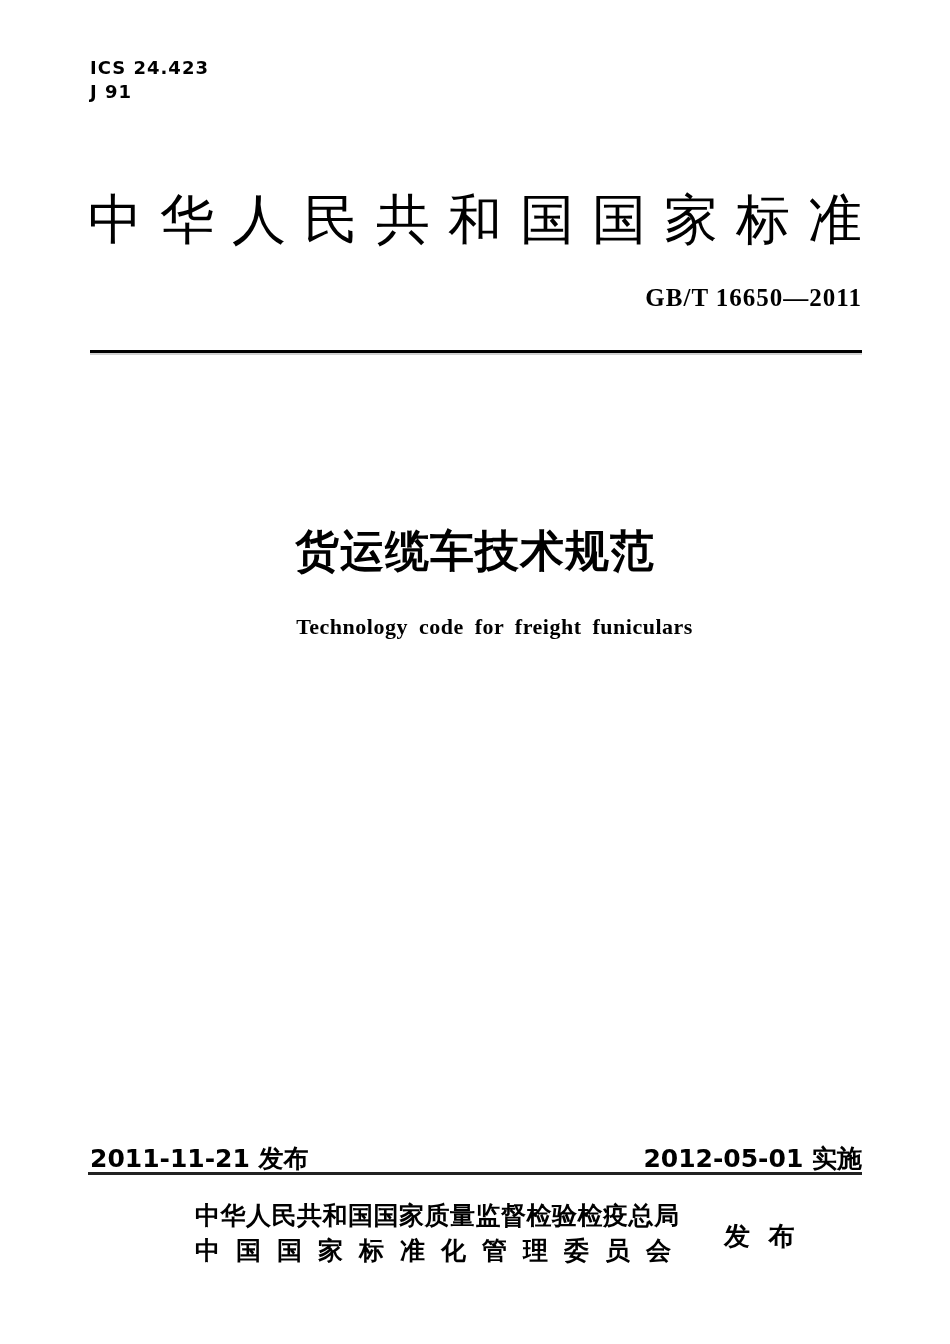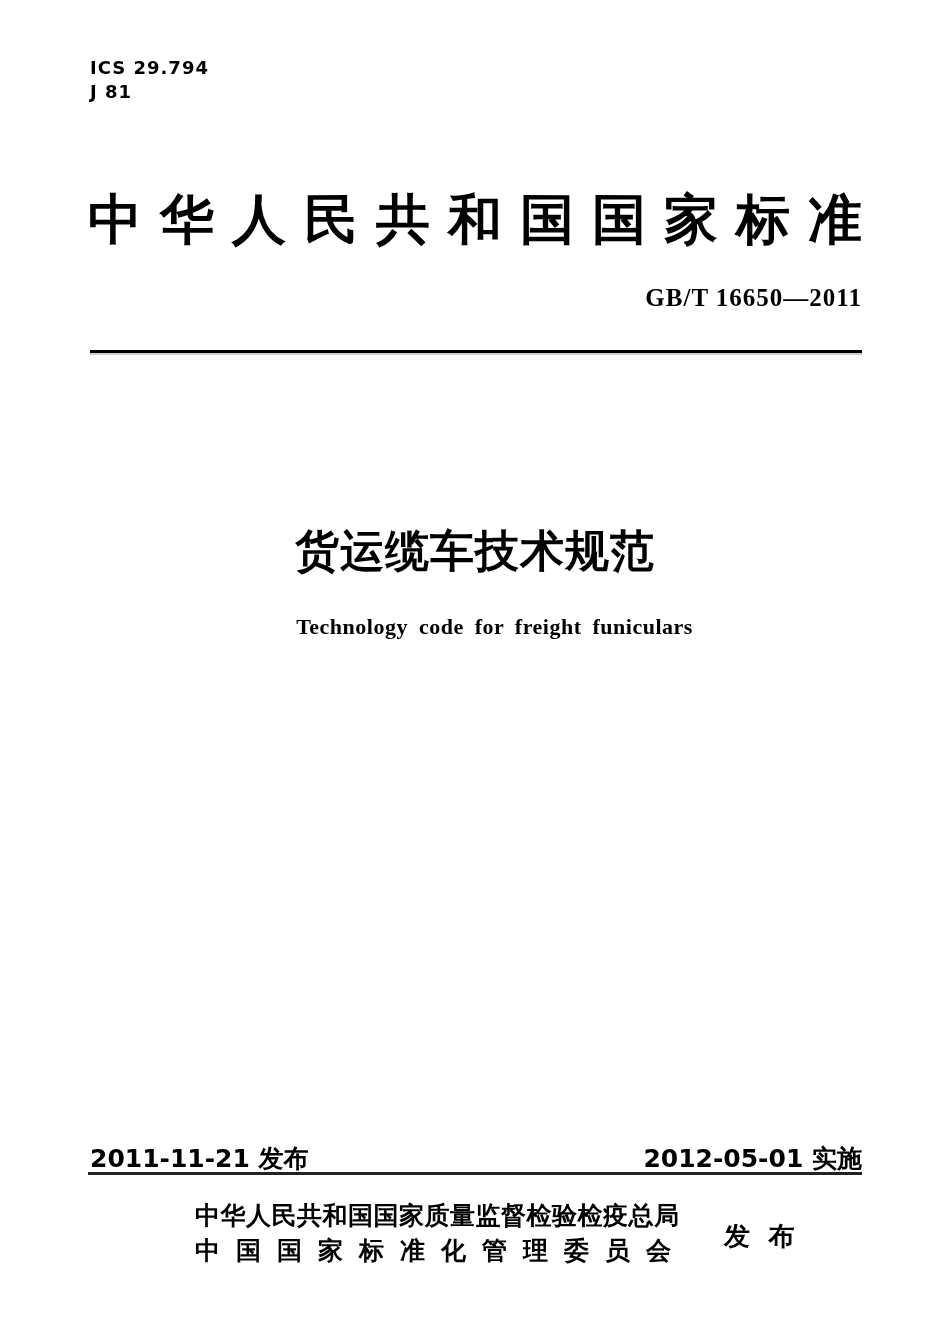--- a/index.html
+++ b/index.html
@@ -37,21 +37,21 @@
   }
   .gb-logo svg { width: 100%; height: 100%; }
 
   
   .main-title {
     position: absolute;
     left: 88px;
     top: 191px;
     font-size: 54px;
     line-height: 58px;
-    font-weight: bold;
+    font-weight: normal;
     letter-spacing: 18px;
     white-space: nowrap;
     font-family: "Liberation Serif", "DejaVu Serif", serif;
   }
 
   
   .std-number {
     position: absolute;
     right: 88px;
     top: 284px;
@@ -148,22 +148,22 @@
     white-space: nowrap;
     margin-left: 25px;
   }
 </style>
 </head>
 <body>
 
 <div class="page">
 
   <div class="ics-block">
-    <div>ICS 29.794</div>
-    <div>J 81</div>
+    <div>ICS 24.423</div>
+    <div>J 91</div>
   </div>
 
 
   <h1 class="main-title">中华人民共和国国家标准</h1>
 
   <div class="std-number">GB/T 16650—2011</div>
 
   <div class="header-rule"></div>
 
   <h2 class="cn-title">货运缆车技术规范</h2>

